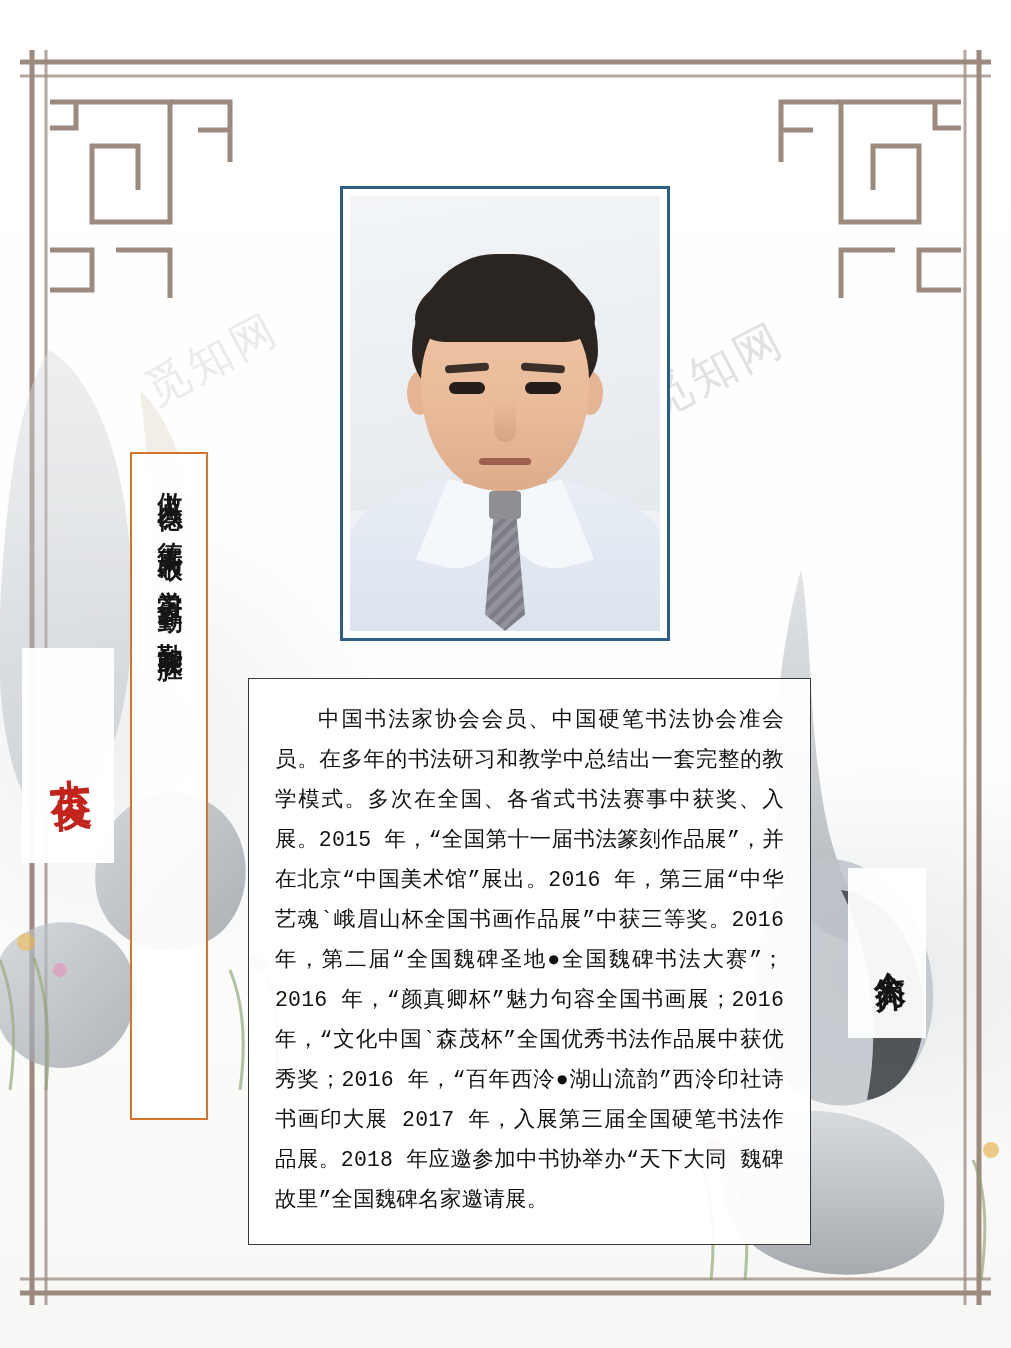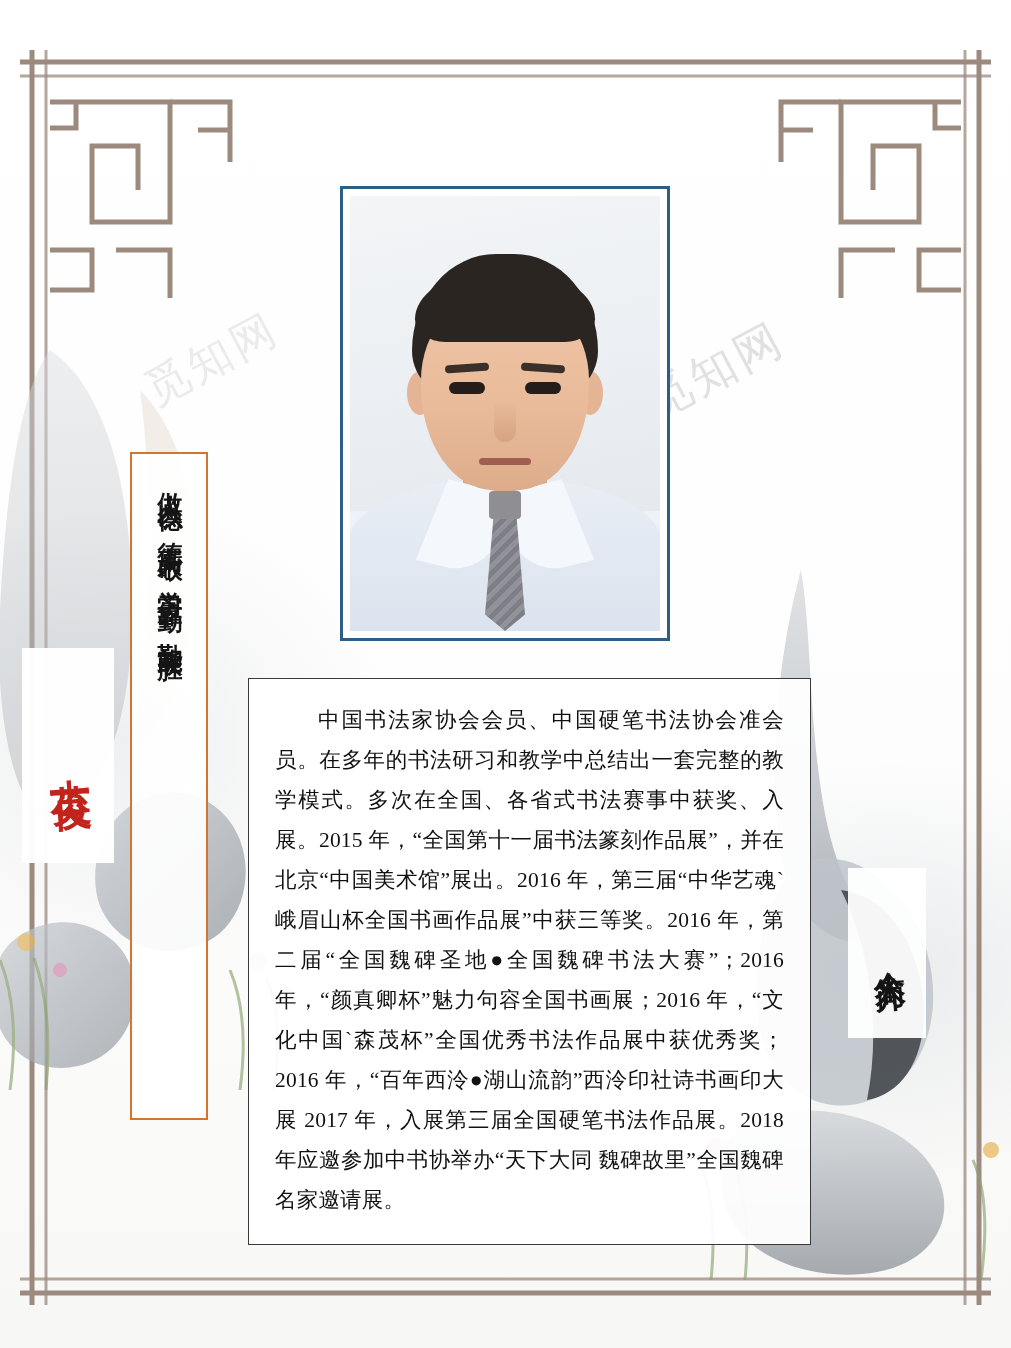--- a/index.html
+++ b/index.html
@@ -281,21 +281,21 @@
     position: absolute;
     left: 248px; top: 678px;
     width: 563px;
     height: 567px;
     border: 1px solid #3a3a3a;
     background: rgba(255,255,255,0.94);
     box-sizing: border-box;
     padding: 22px 26px 18px 26px;
   }
   .bio-text {
-    font-family: Liberation Serif, serif;
+    font-family: Liberation Mono, monospace;
     font-size: 21.5px;
     line-height: 1.86;
     color: #111;
     text-align: justify;
     text-indent: 2em;
     letter-spacing: 0.2px;
     margin: 0;
   }
 </style>
 </head>

